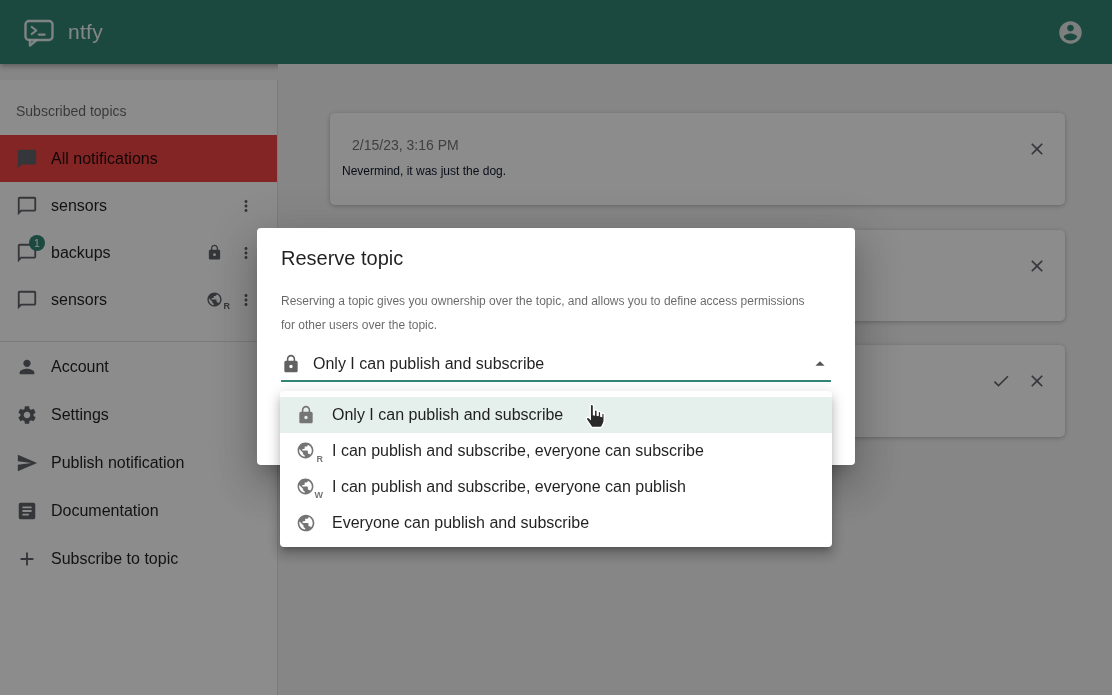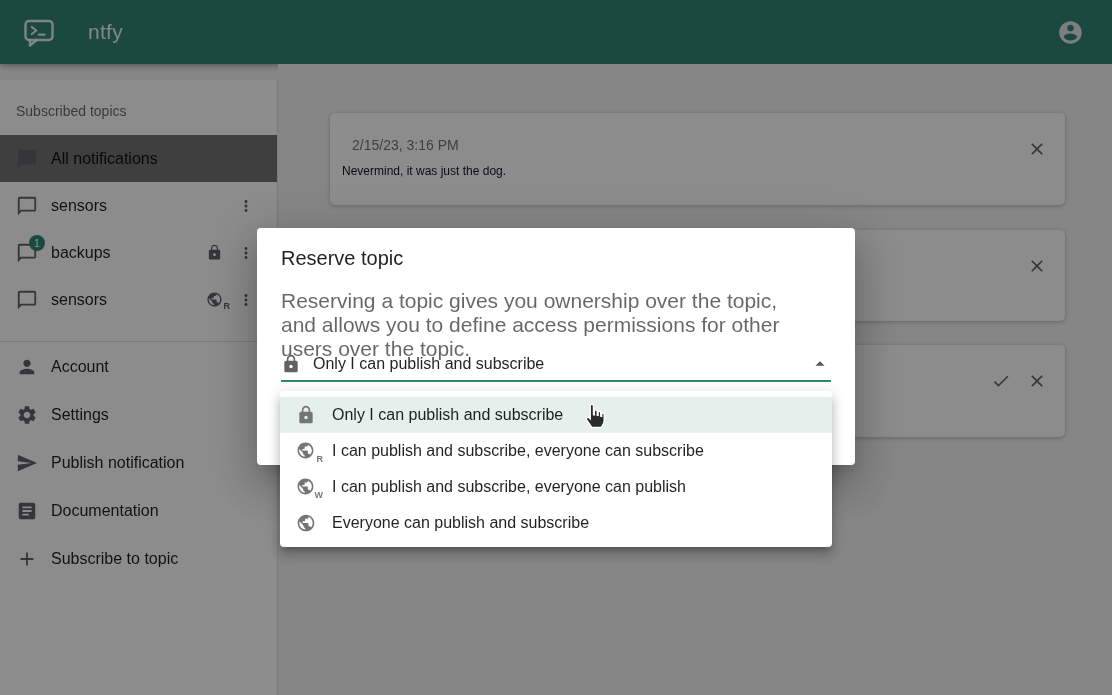--- a/index.html
+++ b/index.html
@@ -2,35 +2,35 @@
 <html><head>
 <meta charset="utf-8">
 <style>
   * { margin:0; padding:0; box-sizing:border-box; }
   html,body { width:1112px; height:695px; overflow:hidden; }
   body { font-family:"Liberation Sans", sans-serif; position:relative; background:#f4f4f4; }
 
   
   .topbar { position:absolute; left:0; top:0; width:1112px; height:64px; background:#338574;
             display:flex; align-items:center; padding:0 22px; z-index:1;
-            box-shadow:0 2px 4px -1px rgba(0,0,0,.2), 0 4px 5px 0 rgba(0,0,0,.14);gap:20px; }
+            box-shadow:0 2px 4px -1px rgba(0,0,0,.2), 0 4px 5px 0 rgba(0,0,0,.14); }
   .logo { width:34px; height:34px; color:rgba(255,255,255,.88); flex:none; }
   .app-title { color:rgba(255,255,255,.92); font-size:21px; font-weight:500; margin-left:12px; letter-spacing:.3px; }
   .account-btn { margin-left:auto; width:40px; height:40px; display:flex; align-items:center; justify-content:center;
                  color:#e3e8e6; border:none; background:transparent; cursor:pointer; }
 
   
   .sidebar { position:absolute; left:0; top:64px; width:278px; height:631px; background:#fff;
              border-right:1px solid rgba(0,0,0,.12); z-index:1;margin-top:16px; }
   .subheader { height:55px; display:flex; align-items:center; padding:6px 16px 0;
                color:rgba(0,0,0,.6); font-size:14px; font-weight:500; }
   .topic-row, .nav-row { display:flex; align-items:center; padding:0 22px 0 16px; cursor:pointer; }
   .topic-row { height:47px; }
   .nav-row { height:48px; }
-  .topic-row.selected { background:#737373;text-align:center; }
+  .topic-row.selected { background:#ef4444;text-align:center; }
   .row-icon { width:22px; height:22px; color:#5f6368; flex:none; position:relative; }
   .row-label { margin-left:13px; font-size:16px; color:rgba(0,0,0,.87); white-space:nowrap; }
   .row-trailing { margin-left:auto; display:flex; align-items:center; gap:14px; color:#5f6368; }
   .mini-icon { width:18px; height:18px; }
   .badge { position:absolute; top:-7px; left:13px; min-width:16px; height:16px; border-radius:8px;
            background:#338574; color:#fff; font-size:10.5px; display:flex; align-items:center;
            justify-content:center; padding:0 4px; }
   .globe-sub { position:relative; display:inline-flex; }
   .globe-sub .sub { position:absolute; right:-7px; bottom:-3px; font-size:9px; font-weight:600; color:#5f6368; }
   .side-divider { border:none; border-top:1px solid rgba(0,0,0,.12); margin:18px 0 1px; }
@@ -43,21 +43,21 @@
   .card .message { position:absolute; left:12px; top:51px; font-size:12px; color:#0f172a; }
   .card .actions { position:absolute; top:26px; right:18px; display:flex; gap:16px; }
   .icon-btn { width:20px; height:20px; color:#5f6368; background:none; border:none; padding:0; cursor:pointer; }
 
   
   .overlay { position:absolute; inset:0; background:rgba(0,0,0,.45); z-index:10; }
   .modal { position:absolute; left:257px; top:228px; width:598px; height:237px; background:#fff;
            border-radius:4px; z-index:20;
            box-shadow:0 11px 15px -7px rgba(0,0,0,.2), 0 24px 38px 3px rgba(0,0,0,.14), 0 9px 46px 8px rgba(0,0,0,.12); }
   .modal-title { position:absolute; left:24px; top:19px; font-size:20px; font-weight:500; color:rgba(0,0,0,.87); }
-  .modal-desc { position:absolute; left:24px; top:61px; width:528px; font-size:21px; line-height:24px; color:rgba(0,0,0,.6); }
+  .modal-desc { position:absolute; left:24px; top:61px; width:528px; font-size:12px; line-height:24px; color:rgba(0,0,0,.6); }
   .select-row { position:absolute; left:24px; right:24px; top:120px; height:32px; display:flex; align-items:center; cursor:pointer; }
   .select-row .row-icon { width:20px; height:20px; color:#616161; }
   .select-value { margin-left:12px; font-size:16px; color:rgba(0,0,0,.87); }
   .caret-up { margin-left:auto; width:22px; height:22px; color:#555; }
   .select-underline { position:absolute; left:24px; right:24px; top:152px; height:2px; background:#338574; }
 
   .menu { position:absolute; left:280px; top:391px; width:552px; background:#fff; border-radius:4px;
           padding:6px 0; z-index:30;
           box-shadow:0 5px 5px -3px rgba(0,0,0,.2), 0 8px 10px 1px rgba(0,0,0,.14), 0 3px 14px 2px rgba(0,0,0,.12); }
   .menu-item { height:36px; display:flex; align-items:center; padding:0 16px; cursor:pointer; }

